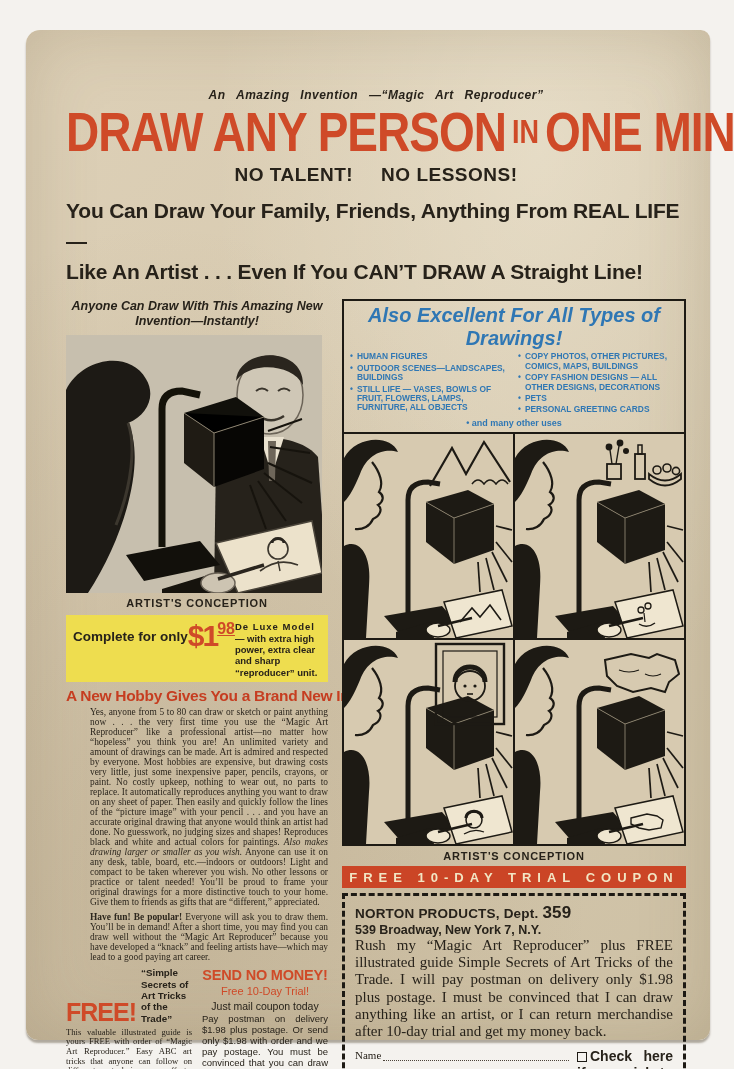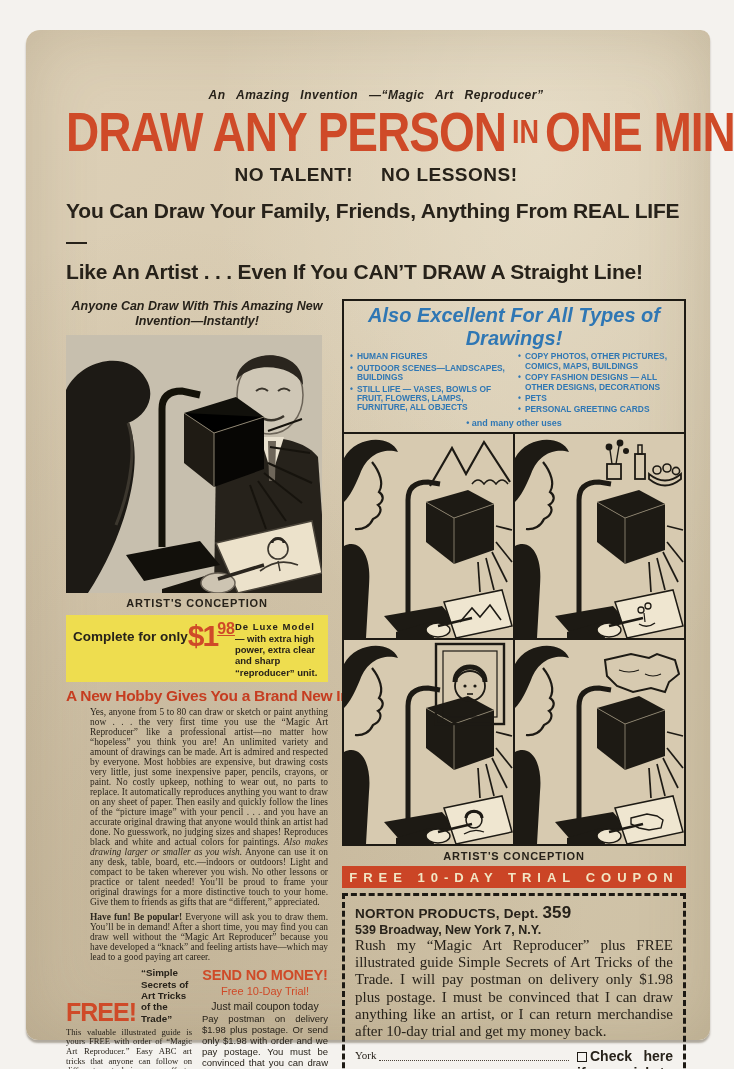--- a/index.html
+++ b/index.html
@@ -366,21 +366,21 @@
 
       <div class="banner">FREE 10-DAY TRIAL COUPON</div>
 
       <div class="coupon">
         <div class="co-name"><span>NORTON PRODUCTS, Dept.</span> <span class="dept">359</span></div>
         <div class="co-addr">539 Broadway, New York 7, N.Y.</div>
         <div class="co-body">Rush my “Magic Art Reproducer” plus FREE illustrated guide Simple Secrets of Art Tricks of the Trade. I will pay postman on delivery only $1.98 plus postage. I must be convinced that I can draw anything like an artist, or I can return merchandise after 10-day trial and get my money back.</div>
         <div class="co-lower">
           <div class="fields">
             <div class="frow">
-              <span class="flabel">York</span>
+              <span class="flabel">Name</span>
               <span class="fline"></span>
             </div>
             <div class="frow">
               <span class="flabel">Address</span>
               <span class="fline"></span>
             </div>
             <div class="frow">
               <span class="flabel">City &amp; Zone.</span>
               <span class="fline"></span>
               <span class="statewrap">State</span>

